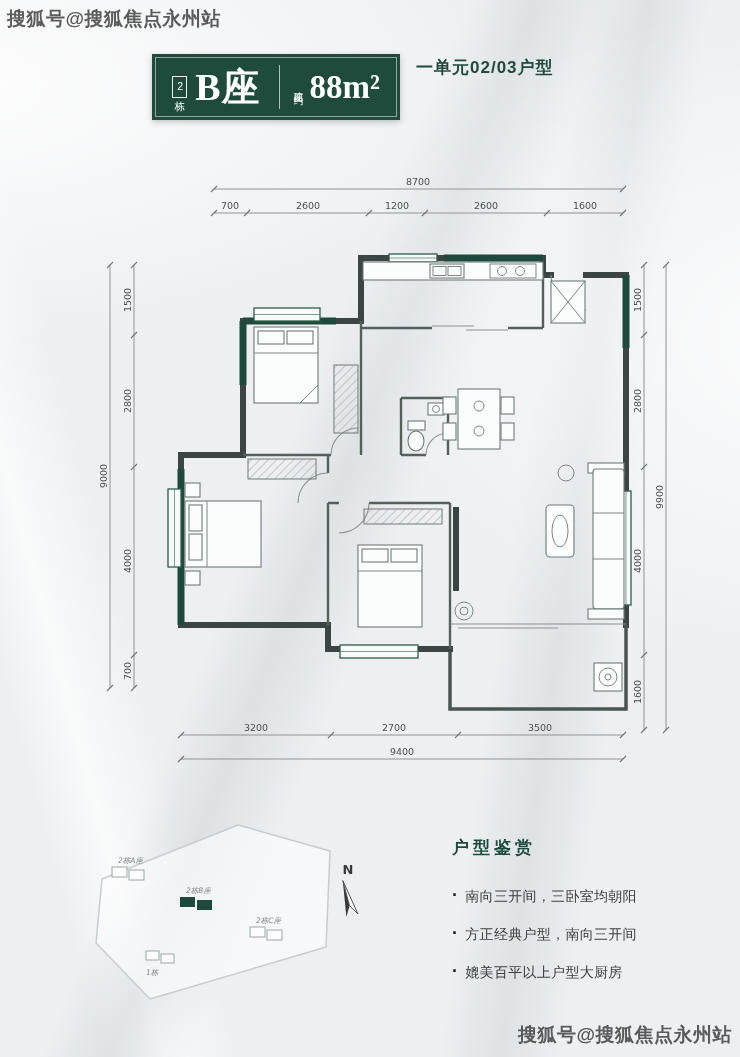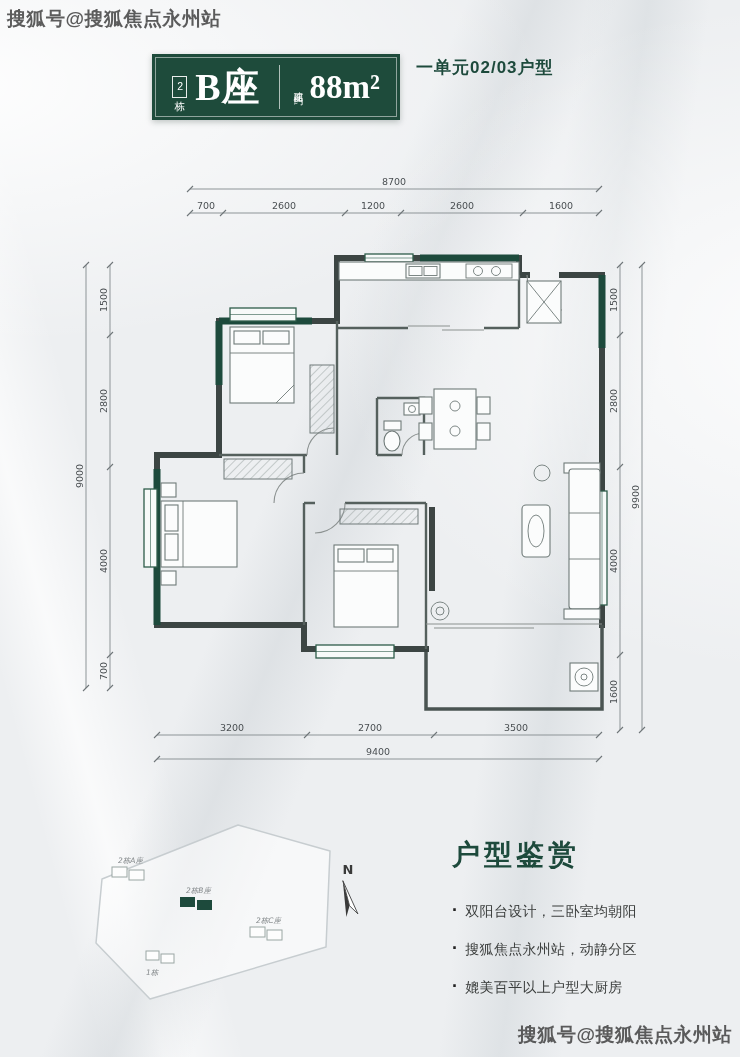--- a/index.html
+++ b/index.html
@@ -31,46 +31,46 @@
   .brand-inner { position:absolute; inset:3px; border:1px solid rgba(255,255,255,.5); pointer-events:none; }
   .v-text { writing-mode:vertical-rl; text-orientation:upright; }
   .badge {
     border:1px solid rgba(255,255,255,.9); color:#fff; font-size:10.5px;
     padding:3px 1px; line-height:1.05; letter-spacing:1px;
   }
   .block-name { font-family:"Liberation Serif", serif; font-size:38px; font-weight:700; color:#fff; margin:0 8px 0 8px; letter-spacing:1px; }
   .vdiv { width:1px; height:44px; background:rgba(255,255,255,.65); margin:0 11px; align-self:center; }
   .area-label { color:#fff; font-size:9.5px; margin-right:5px; letter-spacing:2px; }
   .area-value { font-family:"Liberation Serif", serif; font-size:33px; font-weight:700; color:#fff; }
-  .unit-block { margin-left:16px; display:flex; justify-content:center; }
+  .unit-block { margin-left:16px; display:flex; flex-direction:column; }
   .unit-line { font-size:17px; font-weight:700; color:#1d4a3c; line-height:28px; letter-spacing:1px; }
 
   
-  .plan { position:absolute; left:72px; top:173px; }
+  .plan { position:absolute; left:96px; top:173px; }
   svg text { font-family:"DejaVu Sans", sans-serif; }
   .dim-line { stroke:#8d9497; stroke-width:1; }
   .dim-tick { stroke:#6f7679; stroke-width:1.1; fill:none; }
   .dim-text { font-size:9.5px; fill:#4a4f52; }
   .wall-outer { stroke:#3c4543; stroke-width:6; fill:none; stroke-linecap:square; }
   .wall-balc  { stroke:#4a5452; stroke-width:3.5; fill:none; }
   .wall-inner { stroke:#55605d; stroke-width:2.4; fill:none; }
   .wall-green { stroke:#1d4a3c; stroke-width:7; fill:none; stroke-linecap:butt; }
   .furn  { stroke:#6f7a78; stroke-width:1.1; fill:#fbfcfc; }
   .furnl { stroke:#6f7a78; stroke-width:.9; fill:none; }
   .door  { stroke:#8b9190; stroke-width:1.1; fill:none; }
   .win   { fill:#f7faf9; stroke:#2e5c4a; stroke-width:1.3; }
   .winl  { stroke:#2e5c4a; stroke-width:.6; }
 
   
   .siteplan { position:absolute; left:88px; top:815px;font-style:italic; }
   .north { position:absolute; left:328px; top:860px; }
   .site-label { font-size:7.5px; fill:#84898b; }
   .features { position:absolute; left:452px; top:836px; width:246px; }
   .features h3 {
-    font-family:"Liberation Serif", serif; font-size:28px; font-weight:700;
+    font-family:"Liberation Serif", serif; font-size:17px; font-weight:700;
     color:#1d4a3c; letter-spacing:4px; margin:0 0 27px 0;
   }
   .features ul { list-style:none; margin:0; padding:0; }
   .features li { font-size:14px; color:#3b3e3d; margin-bottom:18px; display:flex; align-items:baseline; letter-spacing:.3px; }
   .features li::before { content:"·"; font-weight:900; font-size:18px; color:#222; margin-right:7px; line-height:1; }
 </style>
 </head>
 <body>
 
 <div class="bg"></div>
@@ -311,24 +311,24 @@
     <polygon points="20,20 14,56 20,46" fill="#3a3a3a"></polygon>
     <polygon points="20,20 26,56 20,46" fill="#ffffff" stroke="#3a3a3a" stroke-width="0.8"></polygon>
   </g>
 </svg>
 </div>
 
 <div class="features">
   <h3>户型鉴赏</h3>
   <ul>
     <li>
-        <span>双阳台设计，三卧室均朝阳</span>
+        <span>南向三开间，三卧室均朝阳</span>
       </li>
     <li>
-        <span>搜狐焦点永州站，动静分区</span>
+        <span>方正经典户型，南向三开间</span>
       </li>
     <li>
         <span>媲美百平以上户型大厨房</span>
       </li>
   </ul>
 </div>
 
 <div class="wm wm-bottom">搜狐号@搜狐焦点永州站</div>
 
 </body></html>

